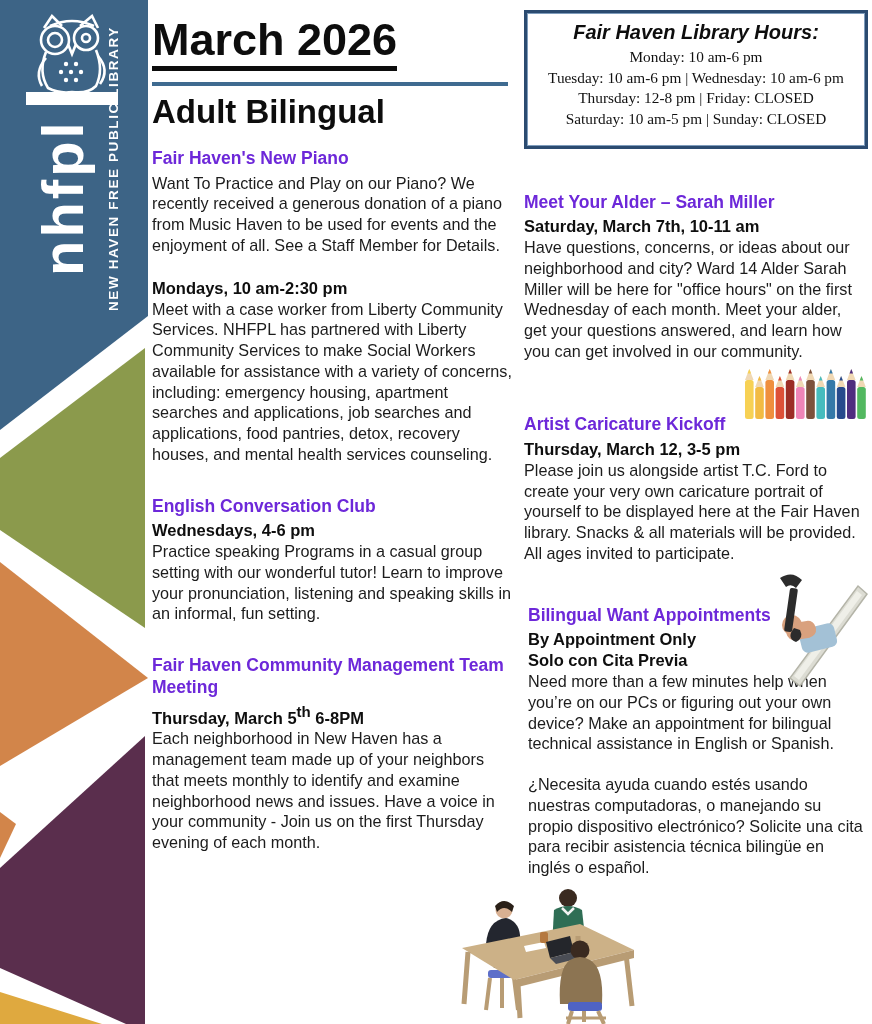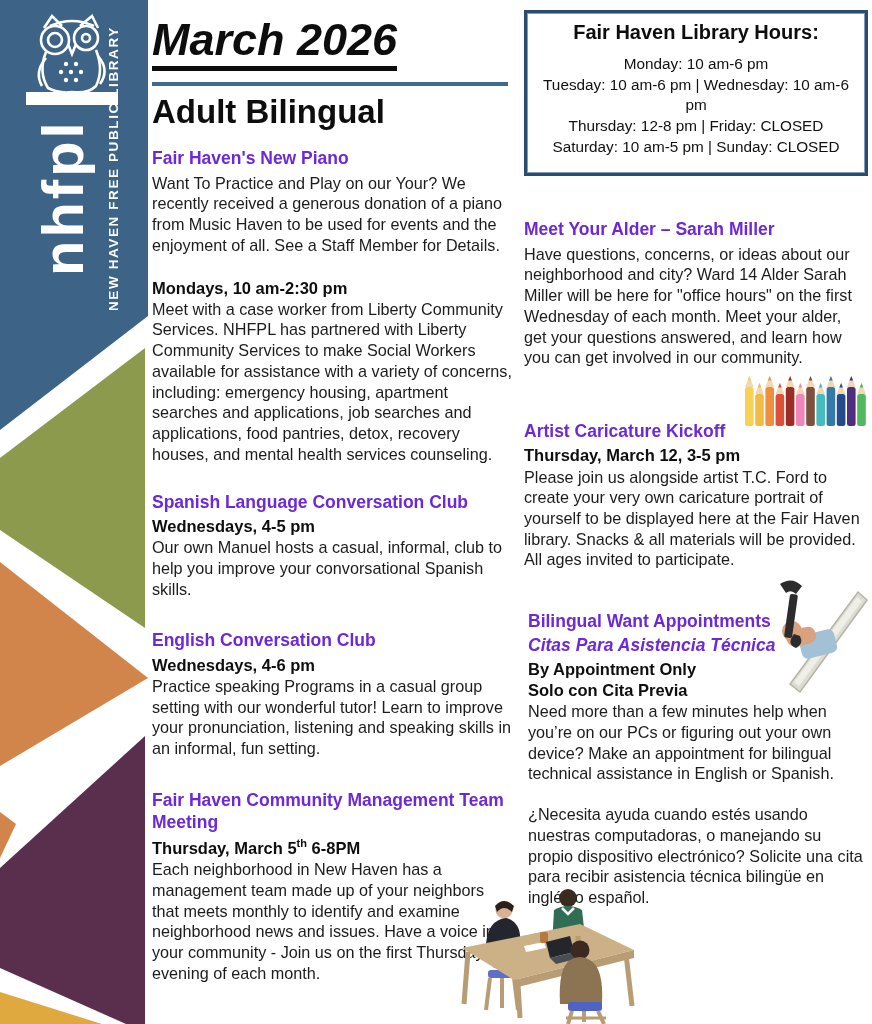--- a/index.html
+++ b/index.html
@@ -12,37 +12,37 @@
   .deco{position:absolute;left:0;top:0;width:152px;height:1024px;}
   .brand-owl{position:absolute;left:22px;top:14px;}
   .vtext{writing-mode:vertical-rl;transform:rotate(180deg);color:#fff;white-space:nowrap;}
   .brand-acronym{position:absolute;left:34px;top:96px;height:180px;font-size:58px;font-weight:bold;letter-spacing:3px;line-height:1;}
   .brand-full{position:absolute;left:106px;top:26px;height:285px;font-size:13.5px;font-weight:bold;letter-spacing:1.6px;}
   .brand-bar{position:absolute;left:26px;top:92px;width:92px;height:13px;background:#fff;}
   
   .col-left{position:absolute;left:152px;top:16px;width:362px;}
   .col-right{position:absolute;left:524px;top:10px;width:344px;}
   .month-title{font-size:45px;font-weight:800;color:#0d0d0d;line-height:1.05;}
-  .month-title span{border-bottom:5px solid #0d0d0d;padding-bottom:3px;display:inline-block;font-style:italic;}
+  .month-title span{border-bottom:5px solid #0d0d0d;padding-bottom:3px;display:inline-block;}
   .rule{height:4px;background:#3f6b90;margin:11px 0 7px;width:356px;}
   .subtitle{font-size:33px;font-weight:700;color:#0d0d0d;margin:2px 0 16px;}
   .section{margin-bottom:22px;position:relative;}
   .sec-title{color:#6d28d9;font-weight:bold;font-size:17.5px;line-height:1.28;margin-bottom:3px;}
   .sec-title.it{font-style:italic;margin-top:-2px;}
   .sec-when{font-weight:bold;font-size:16.5px;color:#0e0e0e;line-height:1.28;}
-  .sec-when sup{font-size:11px;}
+  .sec-when sup{font-size:15px;}
   .sec-body{font-size:16.2px;line-height:1.28;color:#1c1c1c;}
   .gap{height:20px;}
   
   .hours-box{
     border:3px solid #2b4b70;box-shadow:inset 0 0 0 1px #7e9cbc;
     padding:8px 4px 16px;text-align:center;margin-bottom:42px;background:#fff;
   }
-  .hours-title{font-size:20px;font-weight:bold;color:#0d0d0d;margin-bottom:10px;}
-  .hours-line{font-size:15.3px;line-height:1.35;color:#111;}
+  .hours-title{font-size:20px;font-weight:bold;color:#0d0d0d;margin-bottom:3px;font-style:italic;}
+  .hours-line{font-size:15.3px;line-height:1.35;color:#111;font-family:Liberation Serif, serif;}
   
   .pencils{position:absolute;right:0px;top:-46px;width:124px;height:54px;}
   .laptop-wrench{position:absolute;right:-6px;top:-32px;width:104px;height:124px;}
   .meeting-photo{position:absolute;left:428px;top:884px;width:228px;height:140px;}
 </style>
 </head>
 <body>
 
 <div class="deco">
   <svg width="152" height="1024" viewBox="0 0 152 1024">
@@ -84,33 +84,28 @@
   <div class="vtext brand-full">NEW HAVEN FREE PUBLIC LIBRARY</div>
 </div>
 
 <div class="col-left">
   <div class="month-title"><span>March 2026</span></div>
   <div class="rule"></div>
   <div class="subtitle">Adult Bilingual</div>
 
   <div class="section">
     <div class="sec-title">Fair Haven's New Piano</div>
-    <div class="sec-body">Want To Practice and Play on our Your? We recently received a generous donation of a piano from Music Haven to be used for events and the enjoyment of all. See a Staff Member for Details.</div>
+    <div class="sec-body">Want To Practice and Play on our Piano? We recently received a generous donation of a piano from Music Haven to be used for events and the enjoyment of all. See a Staff Member for Details.</div>
   </div>
 
   <div class="section">
     <div class="sec-when">Mondays, 10 am-2:30 pm</div>
     <div class="sec-body">Meet with a case worker from Liberty Community Services. NHFPL has partnered with Liberty Community Services to make Social Workers available for assistance with a variety of concerns, including: emergency housing, apartment searches and applications, job searches and applications, food pantries, detox, recovery houses, and mental health services counseling.</div>
   </div>
 
-  <div class="section" style="margin-top:26px;">
-    <div class="sec-title">Spanish Language Conversation Club</div>
-    <div class="sec-when">Wednesdays, 4-5 pm</div>
-    <div class="sec-body">Our own Manuel hosts a casual, informal, club to help you improve your convorsational Spanish skills.</div>
-  </div>
 
   <div class="section" style="margin-top:30px;">
     <div class="sec-title">English Conversation Club</div>
     <div class="sec-when">Wednesdays, 4-6 pm</div>
     <div class="sec-body">Practice speaking Programs in a casual group setting with our wonderful tutor! Learn to improve your pronunciation, listening and speaking skills in an informal, fun setting.</div>
   </div>
 
   <div class="section" style="margin-top:30px;">
     <div class="sec-title">Fair Haven Community Management Team Meeting</div>
     <div class="sec-when">
@@ -125,20 +120,21 @@
   <div class="hours-box">
     <div class="hours-title">Fair Haven Library Hours:</div>
     <div class="hours-line">Monday: 10 am-6 pm</div>
     <div class="hours-line">Tuesday: 10 am-6 pm  |  Wednesday: 10 am-6 pm</div>
     <div class="hours-line">Thursday: 12-8 pm  |  Friday: CLOSED</div>
     <div class="hours-line">Saturday: 10 am-5 pm  |  Sunday: CLOSED</div>
   </div>
 
   <div class="section">
     <div class="sec-title">Meet Your Alder – Sarah Miller</div>
+    <div class="sec-when">Saturday, March 7th, 10-11 am</div>
     <div class="sec-body">Have questions, concerns, or ideas about our neighborhood and city? Ward 14 Alder Sarah Miller will be here for "office hours" on the first Wednesday of each month. Meet your alder, get your questions answered, and learn how you can get involved in our community.</div>
   </div>
 
   <div class="section" style="margin-top:52px;">
     <div class="pencils"><svg width="124" height="54" viewBox="0 0 124 54">
           <polygon points="1,13 5.3,2 9.6,13" fill="#f0d8b4"></polygon>
           <polygon points="3.5,6.5 5.3,2 7.1,6.5" fill="#f7d154"></polygon>
           <rect x="1" y="13" width="8.6" height="39" rx="2.5" fill="#f7d154"></rect>
           <polygon points="11.2,20 15.5,9 19.799999999999997,20" fill="#f0d8b4"></polygon>
           <polygon points="13.7,13.5 15.5,9 17.299999999999997,13.5" fill="#f2bb43"></polygon>
@@ -188,21 +184,20 @@
         <rect x="16" y="50" width="30" height="17" rx="8" transform="rotate(-10 31 58)" fill="#d9a17e"></rect>
         <circle cx="22" cy="53" r="10" fill="#d9a17e"></circle>
         <g fill="#2c2c2c">
           <rect x="17" y="16" width="8" height="44" rx="2" transform="rotate(8 21 38)"></rect>
           <path d="M10 6 Q22 -2 32 8 L26 16 Q21 11 16 15 Z"></path>
           <path d="M24 56 Q16 66 26 70 Q34 66 30 58 Z"></path>
         </g>
       </svg>
     </div>
     <div class="sec-title">Bilingual Want Appointments</div>
-    <div class="sec-title it">Citas Para Asistencia Técnica</div>
     <div class="sec-when">By Appointment Only</div>
     <div class="sec-when">Solo con Cita Previa</div>
     <div class="sec-body">Need more than a few minutes help when you’re on our PCs or figuring out your own device? Make an appointment for bilingual technical assistance in English or Spanish.</div>
     <div class="gap"></div>
     <div class="sec-body">¿Necesita ayuda cuando estés usando nuestras computadoras, o manejando su propio dispositivo electrónico? Solicite una cita para recibir asistencia técnica bilingüe en inglés o español.</div>
   </div>
 </div>
 
 <div class="meeting-photo">
   <svg width="228" height="140" viewBox="0 0 228 140">

